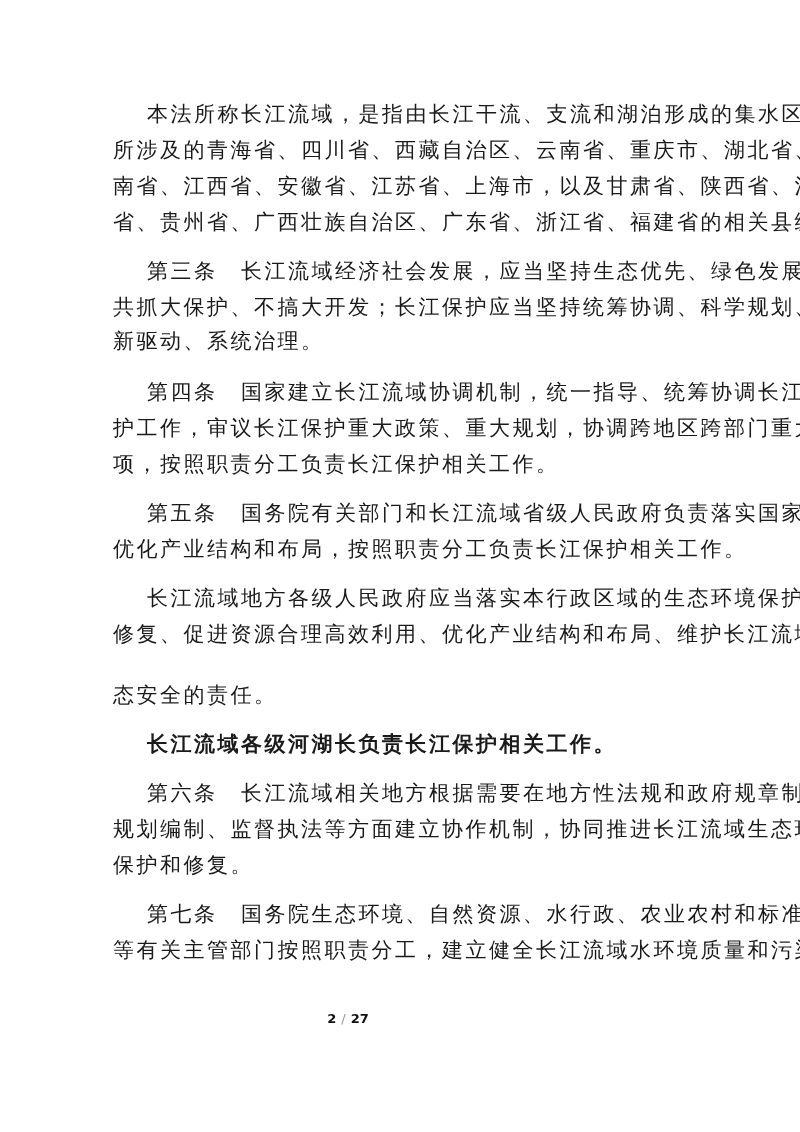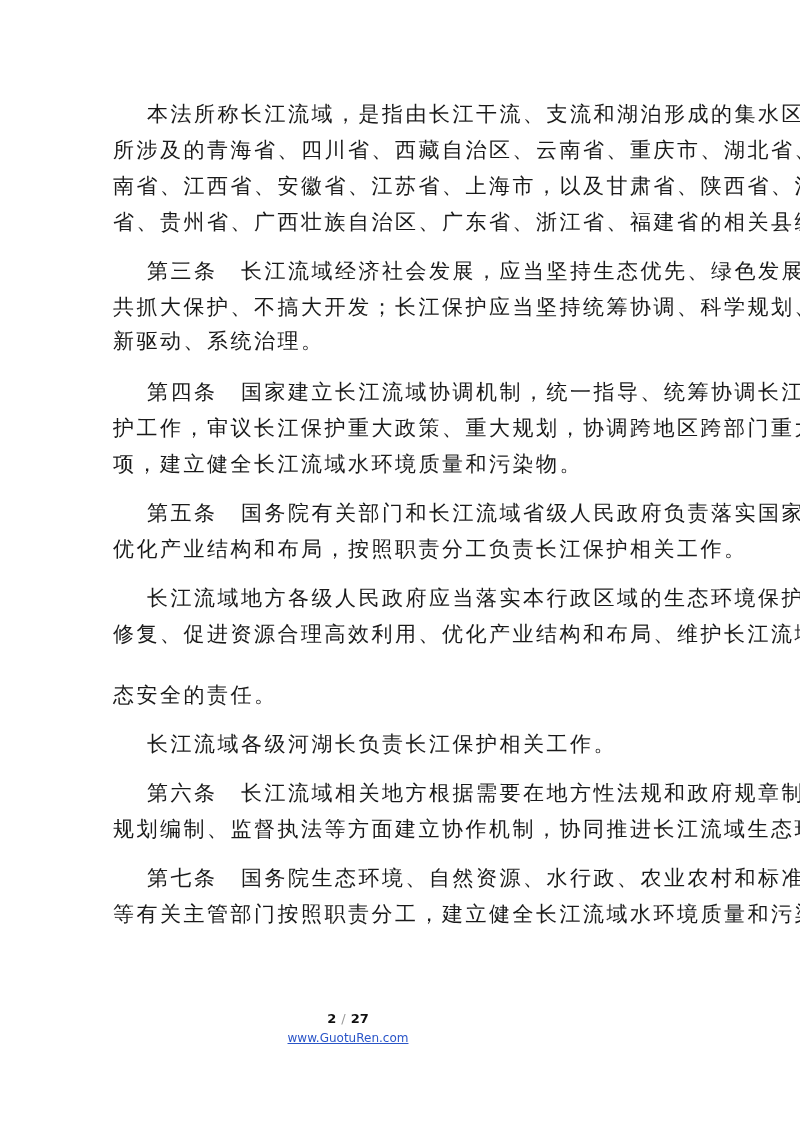--- a/index.html
+++ b/index.html
@@ -41,41 +41,41 @@
         <span class="line" style="text-indent: 0px;">省、贵州省、广西壮族自治区、广东省、浙江省、福建省的相关县级行</span>
       </div>
       <div class="para">
         <span class="line" style="text-indent: 34px;">第三条　长江流域经济社会发展，应当坚持生态优先、绿色发展，</span>
         <span class="line" style="text-indent: 0px;">共抓大保护、不搞大开发；长江保护应当坚持统筹协调、科学规划、创</span>
         <span class="line last" style="text-indent: 0px; font-family: Liberation Mono, monospace;">新驱动、系统治理。</span>
       </div>
       <div class="para">
         <span class="line" style="text-indent: 34px;">第四条　国家建立长江流域协调机制，统一指导、统筹协调长江保</span>
         <span class="line" style="text-indent: 0px;">护工作，审议长江保护重大政策、重大规划，协调跨地区跨部门重大事</span>
-        <span class="line last" style="text-indent: 0px;">项，建立健全长江流域水环境质量和污染物。</span>
+        <span class="line last" style="text-indent: 0px;">项，按照职责分工负责长江保护相关工作。</span>
       </div>
       <div class="para">
         <span class="line" style="text-indent: 34px;">第五条　国务院有关部门和长江流域省级人民政府负责落实国家长</span>
         <span class="line last" style="text-indent: 0px;">优化产业结构和布局，按照职责分工负责长江保护相关工作。</span>
       </div>
       <div class="para">
         <span class="line" style="text-indent: 34px;">长江流域地方各级人民政府应当落实本行政区域的生态环境保护和</span>
         <span class="line" style="text-indent: 0px;">修复、促进资源合理高效利用、优化产业结构和布局、维护长江流域生</span>
         <span class="line last" style="text-indent: 0px; margin-top: 25px;">态安全的责任。</span>
       </div>
       <div class="para">
-        <span class="line last" style="text-indent: 34px;">长江流域各级河湖长负责长江保护相关工作。</span>
+        <span class="line last" style="text-indent: 34px; font-weight: bold;">长江流域各级河湖长负责长江保护相关工作。</span>
       </div>
       <div class="para">
         <span class="line" style="text-indent: 34px;">第六条　长江流域相关地方根据需要在地方性法规和政府规章制定、</span>
         <span class="line" style="text-indent: 0px;">规划编制、监督执法等方面建立协作机制，协同推进长江流域生态环境</span>
+        <span class="line last" style="text-indent: 0px;">保护和修复。</span>
       </div>
       <div class="para">
         <span class="line" style="text-indent: 34px;">第七条　国务院生态环境、自然资源、水行政、农业农村和标准化</span>
         <span class="line" style="text-indent: 0px;">等有关主管部门按照职责分工，建立健全长江流域水环境质量和污染物</span>
       </div>
     </div>
 
   <div class="footer pagenum">
     <span>2</span><span class="sep">/</span><span>27</span>
   </div>
-  <div class="footer site">www.GuotuRen.com</div>
 </div>
 
 </body></html>

